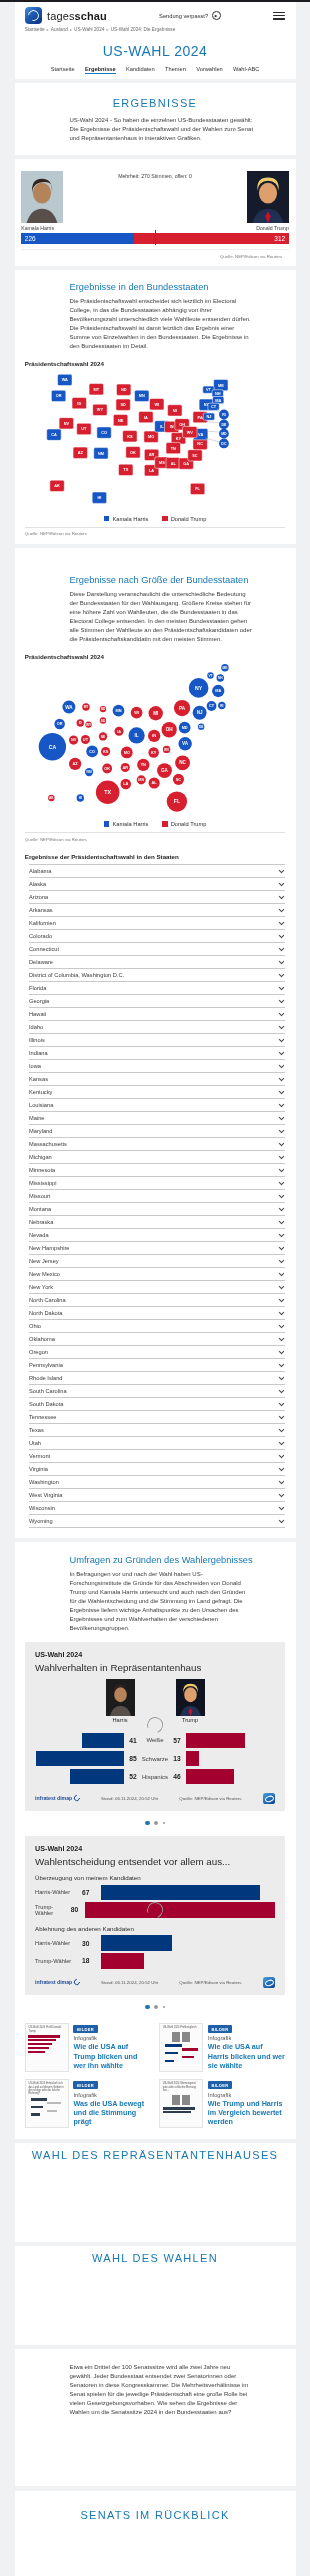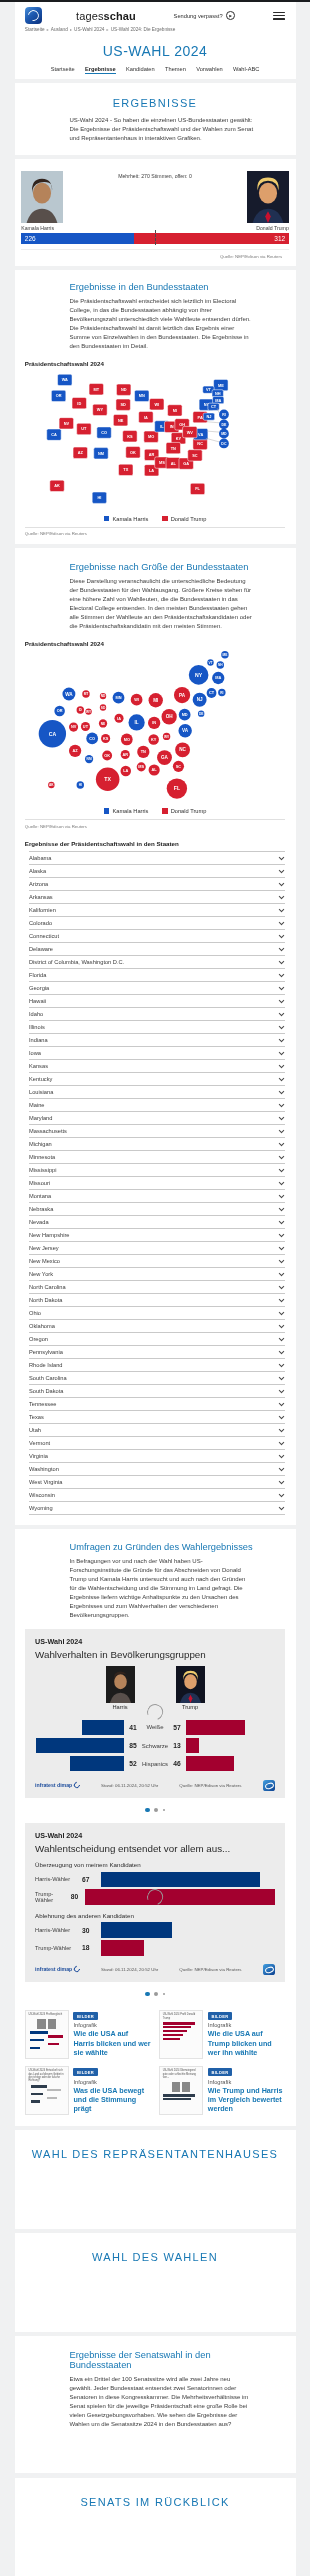--- a/index.html
+++ b/index.html
@@ -5,21 +5,21 @@
   * { box-sizing: border-box; margin: 0; padding: 0; }
   html,body { width:310px; background:#f0f1f2; font-family:"Liberation Sans",sans-serif; color:#3c3c3c; }
   .topstrip { height:2.1px; background:#1a1c1f; }
   .card { width:281px; margin:0 auto 4.1px; background:#fff; }
 
   
   .hdr-row { display:flex; align-items:center; justify-content:space-between; padding:4.7px 10.3px 2.1px; }
   .brandbox { display:flex; align-items:center; gap:4.7px; cursor:pointer; }
   .logo { width:17.6px; height:17.6px; border-radius:4.1px; background:linear-gradient(140deg,#4a90d9 0%,#1d59b0 45%,#0a2f7c 100%); position:relative; flex:0 0 auto; }
   .logo::after { content:""; position:absolute; left:3.6px; top:3.6px; width:9.3px; height:9.3px; border:1px solid #eaf2fb; border-radius:50%; border-left-color:transparent; transform:rotate(-35deg); }
-  .brand { font-size:11px; color:#1b1b1b; letter-spacing:0.1px;margin-left:29px; }
+  .brand { font-size:11px; color:#1b1b1b; letter-spacing:0.1px; }
   .brand b { font-weight:700; }
   .missed { display:flex; align-items:center; gap:3.6px; font-size:5.7px; color:#2f2f2f; cursor:pointer; }
   .play { width:8.8px; height:8.8px; border:0.8px solid #2f2f2f; border-radius:50%; display:flex; align-items:center; justify-content:center; font-size:3.6px; color:#2f2f2f; }
   .burger { width:12.4px; display:flex; flex-direction:column; gap:2.1px; cursor:pointer; }
   .burger i { display:block; height:1.3px; background:#2b2b2b; border-radius:0.5px; }
   .bc { padding:1px 10.3px 4.7px; font-size:4.7px; color:#6b6b6b; }
   .bc .sep { margin:0 2.1px; color:#9a9a9a; font-size:4.1px; }
   .bc .crumb { cursor:pointer; }
   h1.pagetitle { text-align:center; color:#1878b4; font-size:14px; font-weight:400; letter-spacing:0.5px; margin:6.2px 0 6.2px; }
   .tabs { display:flex; justify-content:center; gap:10.3px; padding-bottom:5.2px; font-size:5.7px; color:#333; }
@@ -113,21 +113,21 @@
   .thumb .tt { font-size:2.6px; color:#555; line-height:1.3; margin-bottom:2.1px; }
   .mbar { height:2.6px; margin-bottom:1.3px; }
   .tcol { flex:1; }
   .badge { display:inline-block; background:#2060a8; color:#fff; font-size:4.1px; font-weight:700; letter-spacing:0.3px; padding:1.3px 3.6px; border-radius:1px; }
   .kick { font-size:5.7px; color:#555; margin:2.6px 0 1px; }
   .tlink { font-size:7.2px; font-weight:700; color:#1878b4; line-height:1.28; cursor:pointer; }
   .thumbfaces { display:flex; gap:2.1px; justify-content:center; margin:1px 0 2.1px; }
   .thumbfaces .f { width:8.3px; height:10.3px; background:#888; }
 
   
-  .card-big { min-height:99px; padding-top:18px; }
+  .card-big { min-height:99px; padding-top:6px; }
   .card-sen2 { min-height:137px; padding-top:13.4px; }
   .card-retro { min-height:98px; padding-top:18.6px; }
 </style>
 </head>
 <body>
 
 <div class="topstrip"></div>
 
 <div class="card">
   <div class="hdr-row">
@@ -424,21 +424,21 @@
         <span class="leg">
           <span class="sw" style="background: rgb(214, 32, 48);"></span>
           <span>Donald Trump</span>
         </span>
       </div>
   </div>
   <div class="map-src quelle">Quelle: NEP/Edison via Reuters</div>
 </div>
 
 <div class="card card-map">
-  <div class="article" style="margin-top:2px">
+  <div class="article" style="margin-top:15px">
     <h3 class="h-inline">Ergebnisse nach Größe der Bundesstaaten</h3>
     <p>Diese Darstellung veranschaulicht die unterschiedliche Bedeutung der Bundesstaaten für den Wahlausgang. Größere Kreise stehen für eine höhere Zahl von Wahlleuten, die die Bundesstaaten in das Electoral College entsenden. In den meisten Bundesstaaten gehen alle Stimmen der Wahlleute an den Präsidentschaftskandidaten oder die Präsidentschaftskandidatin mit den meisten Stimmen.</p>
   </div>
   <div class="map-wrap">
     <div class="chart-title">Präsidentschaftswahl 2024</div>
     <svg class="map" viewBox="0 0 504 302" id="bubblemap">
         <g>
           <circle cx="387" cy="15" r="7.2" fill="#1656c5"></circle>
           <text x="387" y="17.232" text-anchor="middle" fill="#fff" font-size="6.2" font-weight="bold" font-family="Liberation Sans, sans-serif">ME</text>
         </g>
@@ -862,21 +862,21 @@
 </div>
 
 <div class="card card-umf">
   <div class="article">
     <h3 class="h-inline">Umfragen zu Gründen des Wahlergebnisses</h3>
     <p>In Befragungen vor und nach der Wahl haben US-Forschungsinstitute die Gründe für das Abschneiden von Donald Trump und Kamala Harris untersucht und auch nach den Gründen für die Wahlentscheidung und die Stimmung im Land gefragt. Die Ergebnisse liefern wichtige Anhaltspunkte zu den Ursachen des Ergebnisses und zum Wahlverhalten der verschiedenen Bevölkerungsgruppen.</p>
   </div>
 
   <div class="graybox">
     <div class="gb-kicker">US-Wahl 2024</div>
-    <div class="gb-title">Wahlverhalten in Bevölkerungsgruppen</div>
+    <div class="gb-title">Wahlverhalten in Repräsentantenhaus</div>
     <div class="band">
       <div class="mini">
         <div class="photo" id="mp-harris"><svg viewBox="0 0 60 80" width="100%" height="100%" preserveAspectRatio="none">
               <rect x="0" y="0" width="60" height="80" fill="#1c1c1c"></rect>
               <path d="M8 80 Q14 58 30 58 Q46 58 52 80 Z" fill="#584f4b"></path>
               <ellipse cx="30" cy="34" rx="13" ry="16" fill="#b5835a"></ellipse>
               <path d="M16 34 Q14 12 30 12 Q46 12 44 34 Q46 20 40 18 Q34 16 26 18 Q16 22 16 34 Z" fill="#32241d"></path>
             </svg></div>
         <div class="mlabel">Harris</div>
       </div>
@@ -993,43 +993,43 @@
       <div class="ardlogo"></div>
     </div>
   </div>
   <div class="dots">
     <span class="dot active"></span><span class="dot"></span><span class="dot small"></span>
   </div>
 
   <div class="tgrid" id="tgrid">
       <div class="teaser">
         <div class="thumb">
-          <div class="tt">US-Wahl 2024 Profilvergleich</div>
-          <div class="thumbfaces">
-            <div class="f"></div>
-            <div class="f"></div>
-          </div>
-          <div class="mbar" style="width: 17.6px; background: rgb(0, 55, 125); margin-left: 2.1px;"></div>
-          <div class="mbar" style="width: 15.4px; background: rgb(163, 0, 47); margin-left: 19.6px;"></div>
-          <div class="mbar" style="width: 13.4px; background: rgb(0, 55, 125); margin-left: 2.1px;"></div>
-          <div class="mbar" style="width: 11.4px; background: rgb(163, 0, 47); margin-left: 19.6px;"></div>
-          <div class="mbar" style="width: 9.4px; background: rgb(0, 55, 125); margin-left: 2.1px;"></div>
-        </div>
-        <div class="tcol"><span class="badge">BILDER</span><div class="kick">Infografik</div><div class="tlink">Wie die USA auf Harris blicken und wer sie wählte</div></div>
-      </div>
-      <div class="teaser">
-        <div class="thumb">
           <div class="tt">US-Wahl 2024 Profil Donald Trump</div>
           <div class="mbar" style="width: 32px; background: rgb(163, 0, 47);"></div>
           <div class="mbar" style="width: 28px; background: rgb(163, 0, 47);"></div>
           <div class="mbar" style="width: 24px; background: rgb(163, 0, 47);"></div>
           <div class="mbar" style="width: 20.7px; background: rgb(163, 0, 47);"></div>
           <div class="mbar" style="width: 17px; background: rgb(163, 0, 47);"></div>
         </div>
         <div class="tcol"><span class="badge">BILDER</span><div class="kick">Infografik</div><div class="tlink">Wie die USA auf Trump blicken und wer ihn wählte</div></div>
+      </div>
+      <div class="teaser">
+        <div class="thumb">
+          <div class="tt">US-Wahl 2024 Profilvergleich</div>
+          <div class="thumbfaces">
+            <div class="f"></div>
+            <div class="f"></div>
+          </div>
+          <div class="mbar" style="width: 17.6px; background: rgb(0, 55, 125); margin-left: 2.1px;"></div>
+          <div class="mbar" style="width: 15.4px; background: rgb(163, 0, 47); margin-left: 19.6px;"></div>
+          <div class="mbar" style="width: 13.4px; background: rgb(0, 55, 125); margin-left: 2.1px;"></div>
+          <div class="mbar" style="width: 11.4px; background: rgb(163, 0, 47); margin-left: 19.6px;"></div>
+          <div class="mbar" style="width: 9.4px; background: rgb(0, 55, 125); margin-left: 2.1px;"></div>
+        </div>
+        <div class="tcol"><span class="badge">BILDER</span><div class="kick">Infografik</div><div class="tlink">Wie die USA auf Harris blicken und wer sie wählte</div></div>
       </div>
       <div class="teaser">
         <div class="thumb">
           <div class="tt">US-Wahl 2024 Entwickelt sich das Land auf diesem Gebiet in die richtige oder die falsche Richtung?</div>
           <div class="mbar" style="width: 16px; background: rgb(46, 61, 77); margin-left: 3.1px;"></div>
           <div class="mbar" style="width: 14px; background: rgb(185, 185, 185); margin-left: 18.6px;"></div>
           <div class="mbar" style="width: 12px; background: rgb(46, 61, 77); margin-left: 3.1px;"></div>
           <div class="mbar" style="width: 10.3px; background: rgb(185, 185, 185); margin-left: 18.6px;"></div>
           <div class="mbar" style="width: 8.5px; background: rgb(46, 61, 77); margin-left: 3.1px;"></div>
         </div>
@@ -1053,21 +1053,20 @@
 <div class="card card-big">
   <h2 class="h-center">WAHL DES REPRÄSENTANTENHAUSES</h2>
 </div>
 
 <div class="card card-big">
   <h2 class="h-center">WAHL DES WAHLEN</h2>
 </div>
 
 <div class="card card-sen2">
   <div class="article">
-    <h3 class="h-inline">Ergebnisse der Senatswahl in den Bundesstaaten</h3>
     <p>Etwa ein Drittel der 100 Senatssitze wird alle zwei Jahre neu gewählt. Jeder Bundesstaat entsendet zwei Senatorinnen oder Senatoren in diese Kongresskammer. Die Mehrheitsverhältnisse im Senat spielen für die jeweilige Präsidentschaft eine große Rolle bei vielen Gesetzgebungsvorhaben. Wie sehen die Ergebnisse der Wahlen um die Senatssitze 2024 in den Bundesstaaten aus?</p>
   </div>
 </div>
 
 <div class="card card-retro">
   <h2 class="h-center">SENATS IM RÜCKBLICK</h2>
 </div>
 
 
 </body></html>

